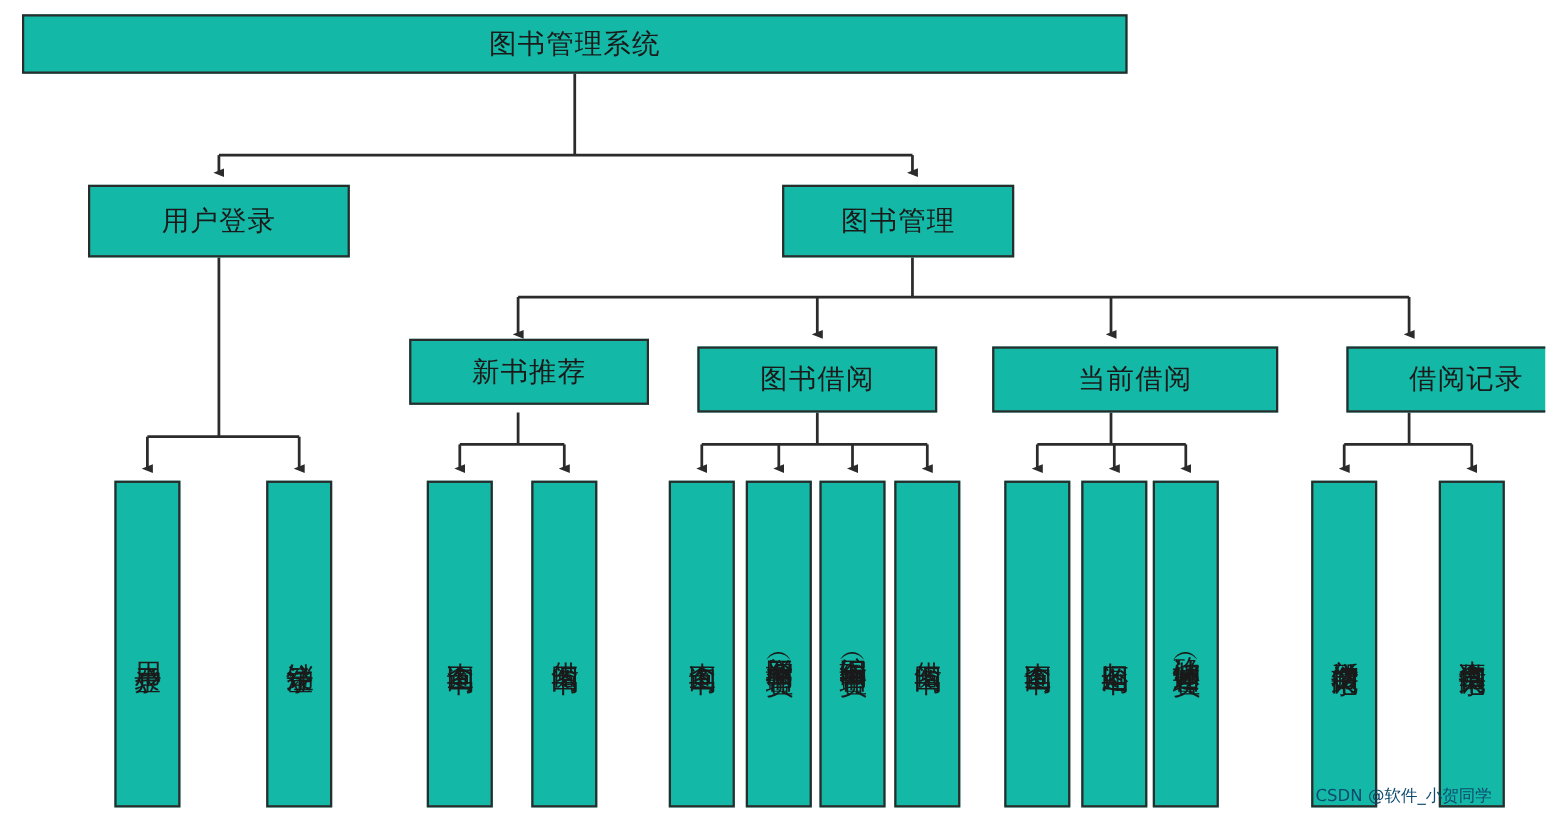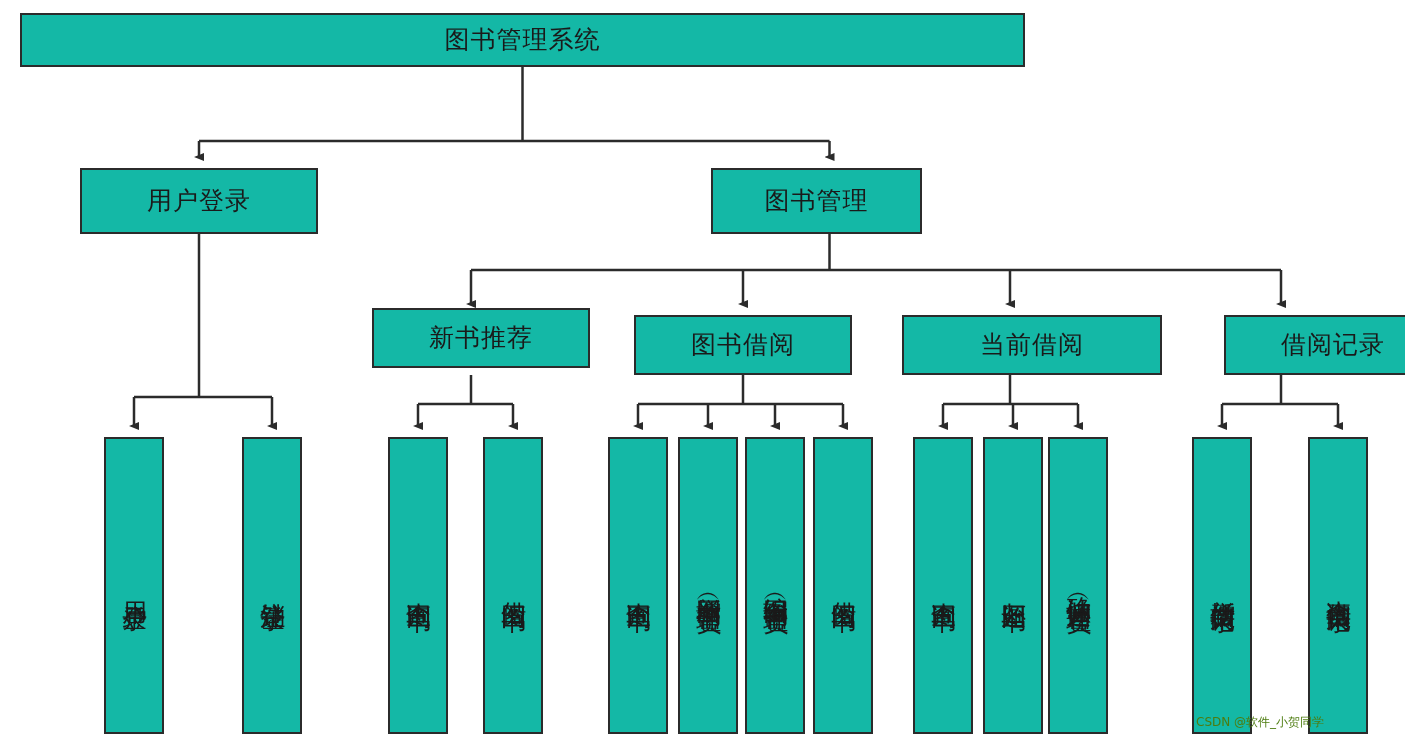--- a/index.html
+++ b/index.html
@@ -49,22 +49,22 @@
     padding: 6px 0;
   }
   .node.vert .vlabel {
     writing-mode: vertical-rl;
     text-orientation: upright;
     display: block;
     text-align: center;
   }
   .watermark {
     position: absolute;
-    font-size: 12px;
-    color: #4d7c0f;
+    font-size: 15px;
+    color: #0c4a6e;
     white-space: nowrap;
     font-family: "DejaVu Sans", "Liberation Sans", sans-serif;
   }
 </style>
 </head>
 <body>
 
 <div id="canvas">
   <svg class="edges" viewBox="0 0 1405 747" xmlns="http://www.w3.org/2000/svg">
     <defs>

